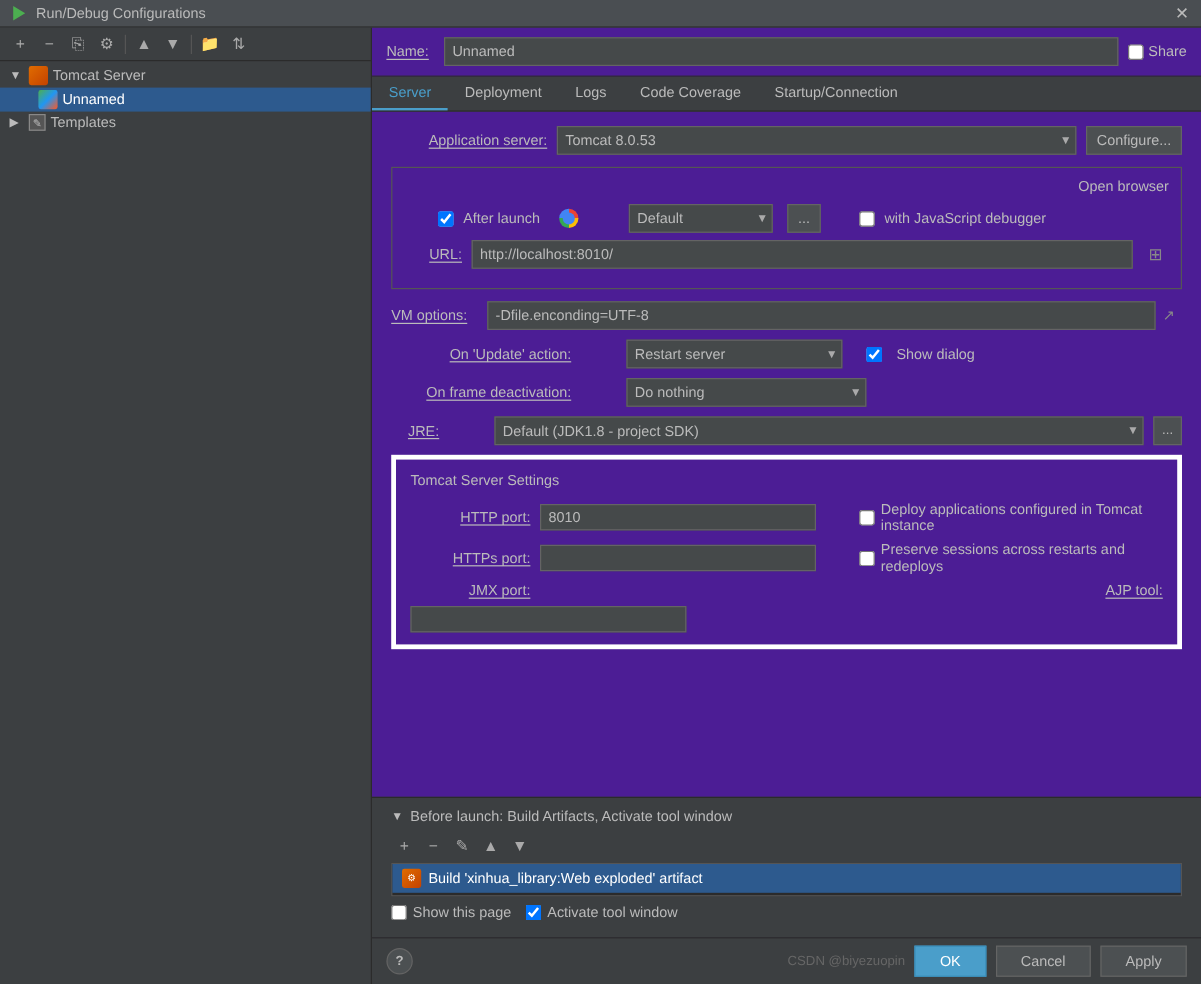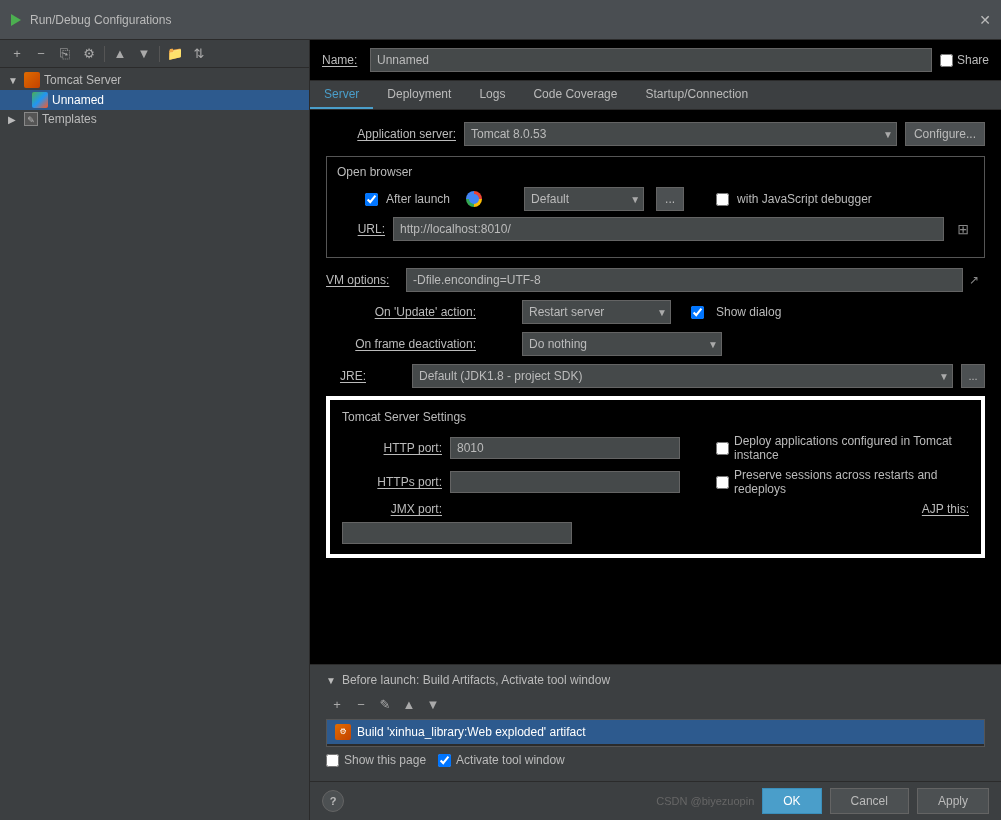--- a/index.html
+++ b/index.html
@@ -1,21 +1,21 @@
 <!DOCTYPE html>
 <html><head>
   <meta charset="utf-8">
   <style>
     * { box-sizing: border-box; margin: 0; padding: 0; }
     body { font-family: 'Segoe UI', Arial, sans-serif; font-size: 12px; background: #3c3f41; color: #bbb; width: 1001px; height: 820px; overflow: hidden; }
     
     .window { width: 1001px; height: 820px; display: flex; flex-direction: column; background: #3c3f41; }
     
     
-    .titlebar { background: #4a4e52; height: 40px; display: flex; align-items: center; padding: 0 8px; gap: 6px; border-bottom: 1px solid #2b2b2b; flex-shrink: 0; }
+    .titlebar { background: #4a4e52; height: 23px; display: flex; align-items: center; padding: 0 8px; gap: 6px; border-bottom: 1px solid #2b2b2b; flex-shrink: 0; }
     .titlebar-title { font-size: 12px; color: #bbb; flex: 1; }
     .titlebar-close { width: 16px; height: 16px; cursor: pointer; color: #bbb; font-size: 14px; display: flex; align-items: center; justify-content: center; }
     
     
     .main-content { display: flex; flex: 1; overflow: hidden; }
     
     
     .left-panel { width: 310px; background: #3c3f41; border-right: 1px solid #2b2b2b; display: flex; flex-direction: column; flex-shrink: 0; }
     
     .left-toolbar { height: 28px; display: flex; align-items: center; padding: 0 6px; gap: 2px; border-bottom: 1px solid #2b2b2b; }
@@ -26,21 +26,21 @@
     .tree-item { display: flex; align-items: center; padding: 2px 8px; cursor: pointer; gap: 4px; }
     .tree-item.selected { background: #2d5a8e; color: #fff; }
     .tree-item .expand-icon { width: 12px; font-size: 10px; }
     .tree-label { font-size: 12px; }
     
     
     .tomcat-icon { display: inline-block; width: 16px; height: 16px; background: linear-gradient(135deg, #e06c00 0%, #c44200 100%); border-radius: 2px; }
     .unnamed-icon { display: inline-block; width: 16px; height: 16px; background: linear-gradient(135deg, #4CAF50 0%, #2196F3 50%, #FF5722 100%); border-radius: 2px; }
     
     
-    .right-panel { flex: 1; background: #000000; display: flex; flex-direction: column; overflow: hidden; }
+    .right-panel { flex: 1; background: #4c1d95; display: flex; flex-direction: column; overflow: hidden; }
     
     
     .name-row { display: flex; align-items: center; padding: 8px 12px; gap: 8px; border-bottom: 1px solid #2b2b2b; flex-shrink: 0; }
     .name-label { color: #bbb; font-size: 12px; min-width: 40px; text-decoration: underline; text-underline-offset: 2px; }
     .name-input { flex: 1; height: 24px; background: #45494a; border: 1px solid #646464; color: #bbb; padding: 2px 6px; font-size: 12px; }
     .share-area { display: flex; align-items: center; gap: 4px; }
     .share-checkbox { width: 13px; height: 13px; }
     
     
     .tabs-bar { display: flex; border-bottom: 1px solid #2b2b2b; background: #3c3f41; flex-shrink: 0; }
@@ -98,21 +98,21 @@
     
     .help-btn { width: 22px; height: 22px; border-radius: 50%; border: 1px solid #646464; background: #4c5052; color: #bbb; display: flex; align-items: center; justify-content: center; cursor: pointer; font-size: 11px; font-weight: bold; }
     .bottom-area { display: flex; align-items: center; border-top: 1px solid #2b2b2b; background: #3c3f41; flex-shrink: 0; }
     .bottom-area-left { flex: 1; padding: 6px 12px; }
     .bottom-area-right { padding: 6px 12px; display: flex; gap: 8px; align-items: center; }
     
     .app-server-row { display: flex; align-items: center; gap: 8px; margin-bottom: 10px; }
     .app-server-select { flex: 1; height: 24px; background: #45494a; border: 1px solid #646464; color: #bbb; padding: 0 24px 0 6px; font-size: 12px; appearance: none; }
     
     .open-browser-section { border: 1px solid #555; padding: 8px 10px; margin-bottom: 10px; }
-    .open-browser-title { font-size: 12px; color: #bbb; margin-bottom: 8px; }
+    .open-browser-title { font-size: 12px; color: #bbb; margin-bottom: 8px; text-align: right; }
   </style>
 </head>
 <body>
 
 <div class="window">
 
   <div class="titlebar">
     <svg width="16" height="16" viewBox="0 0 16 16">
       <polygon points="3,2 13,8 3,14" fill="#4CAF50"></polygon>
     </svg>
@@ -222,21 +222,21 @@
 
         <div class="vm-row">
           <label class="vm-label" style="min-width:80px;text-decoration:underline;text-underline-offset:2px;">VM options:</label>
           <input class="vm-input" type="text" value="-Dfile.enconding=UTF-8" style="">
           <div class="vm-expand">↗</div>
         </div>
 
         <div class="form-row">
           <label class="form-label" style="min-width:150px;text-align:right;text-decoration:underline;text-underline-offset:2px;">On 'Update' action:</label>
           <div class="select-wrapper">
-            <select class="form-select" style="width:149px;">
+            <select class="form-select" style="width:180px;">
               <option>Restart server</option>
               <option>Update classes and resources</option>
               <option>Redeploy</option>
               <option>Update resources</option>
             </select>
             <span class="select-arrow">▼</span>
           </div>
           <input type="checkbox" class="form-checkbox" checked="" style="margin-left: 12px;">
           <label style="margin-left:4px;">Show dialog</label>
         </div>
@@ -280,21 +280,21 @@
             <div></div>
             <div class="checkbox-label">
               <input type="checkbox" class="form-checkbox" style="">
               <span>Preserve sessions across restarts and redeploys</span>
             </div>
 
             <label class="port-label" style="text-decoration:underline;text-underline-offset:2px;text-align:right;">JMX port:</label>
             <div></div>
             <div></div>
 
-            <label class="port-label" style="text-decoration:underline;text-underline-offset:2px;text-align:right;">AJP this:</label>
+            <label class="port-label" style="text-decoration:underline;text-underline-offset:2px;text-align:right;">AJP tool:</label>
             <input class="port-input form-input" type="text" style="width: 230px;">
             <div></div>
             <div></div>
           </div>
         </div>
       </div>
 
       <div class="before-launch">
         <div class="before-launch-header">
           <span style="font-size:10px;">▼</span>

